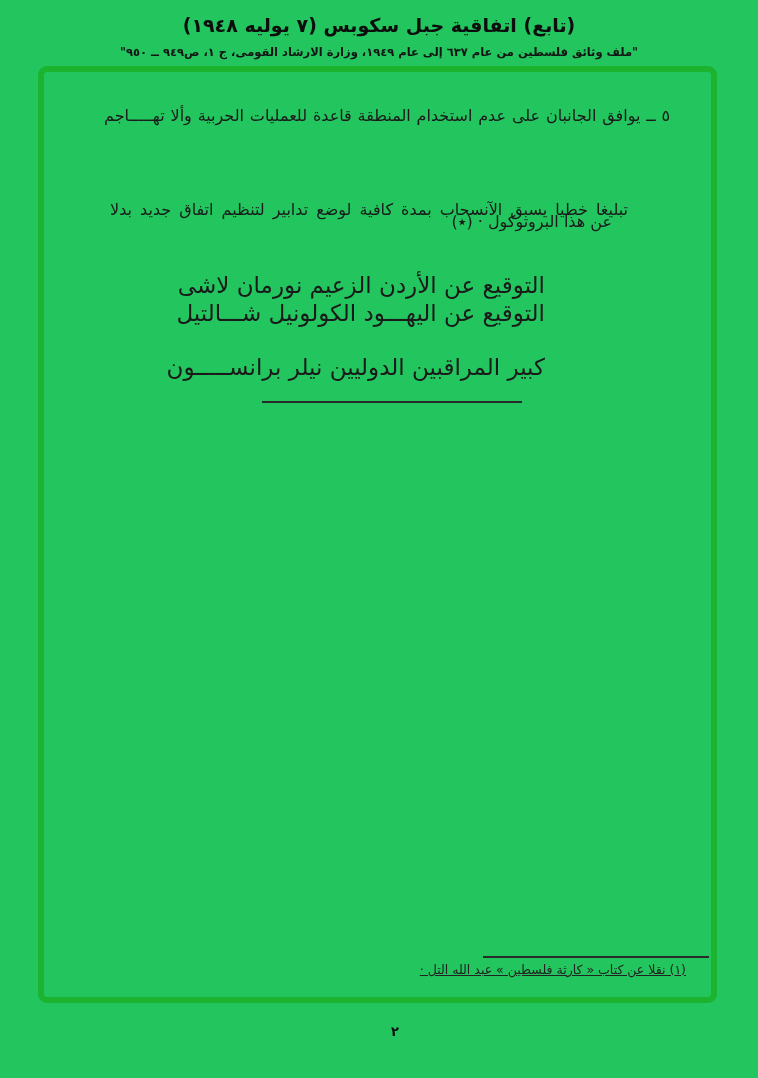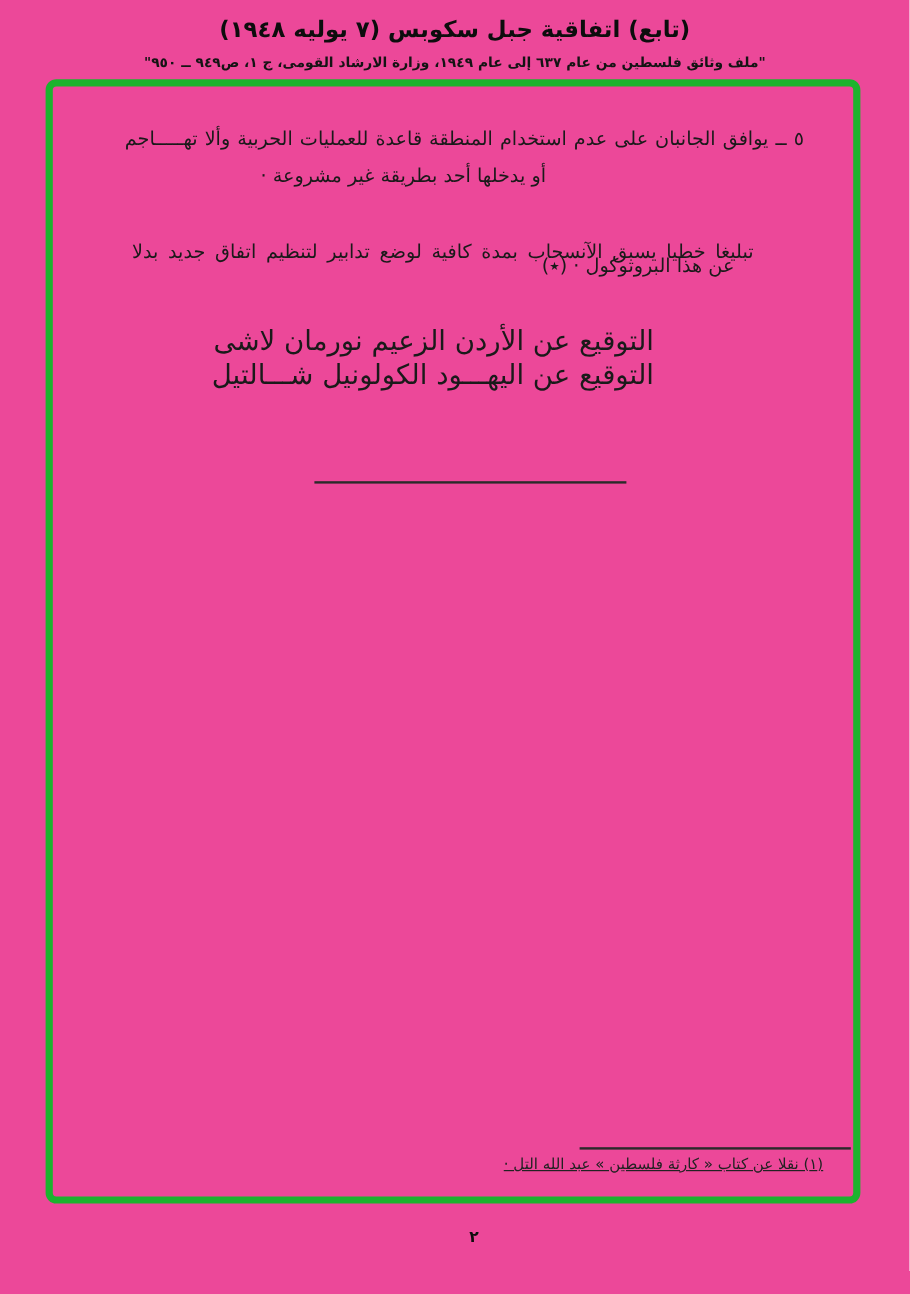--- a/index.html
+++ b/index.html
@@ -1,21 +1,21 @@
 <!DOCTYPE html>
 <html lang="ar"><head>
 <meta charset="utf-8">
 <style>
   * { margin: 0; padding: 0; box-sizing: content-box; }
   html, body { background: #ffffff; }
   .page {
     position: relative;
     width: 758px;
     height: 1078px;
-    background: #ec4899;
+    background: #22c55e;
     font-family: "DejaVu Sans", sans-serif;
     color: #161616;
     overflow: hidden;
   }
   .header-title {
     position: absolute;
     top: 14px; left: 0; width: 758px;
     text-align: center;
     direction: rtl;
     font-size: 19px;
@@ -92,32 +92,32 @@
 <div class="page">
 
   <div class="header-title">(تابع) اتفاقية جبل سكوبس (٧ يوليه ١٩٤٨)</div>
 
   <div class="header-source">"ملف وثائق فلسطين من عام ٦٣٧ إلى عام ١٩٤٩، وزارة الارشاد القومى، ج ١، ص٩٤٩ ــ ٩٥٠"</div>
 
   <div class="doc-frame"></div>
 
   <div class="textline justified clause5-l1">٥ ــ يوافق الجانبان على عدم استخدام المنطقة قاعدة للعمليات الحربية وألا تهـــــاجم</div>
 
-  <div class="textline clause5-l2">أو يدخلها أحد بطريقة غير مشروعة ·</div>
 
 
   <div class="textline justified clause6-l2">تبليغا خطيا يسبق الآنسحاب بمدة كافية لوضع تدابير لتنظيم اتفاق جديد بدلا</div>
 
   <div class="textline clause6-l3">عن هذا البروتوكول · (٭)</div>
 
   <div class="textline sig sig-1">التوقيع عن الأردن الزعيم نورمان لاشى</div>
 
   <div class="textline sig sig-2">التوقيع عن اليهـــود الكولونيل شـــالتيل</div>
 
 
+  <div class="textline sig sig-4">كبير المراقبين الدوليين نيلر برانســـــون</div>
 
   <div class="rule rule-main"></div>
 
   <div class="rule rule-footnote"></div>
 
   <div class="footnote">(١) نقلا عن كتاب « كارثة فلسطين » عبد الله التل ·</div>
 
   <div class="page-number">٢</div>
 
 </div>

